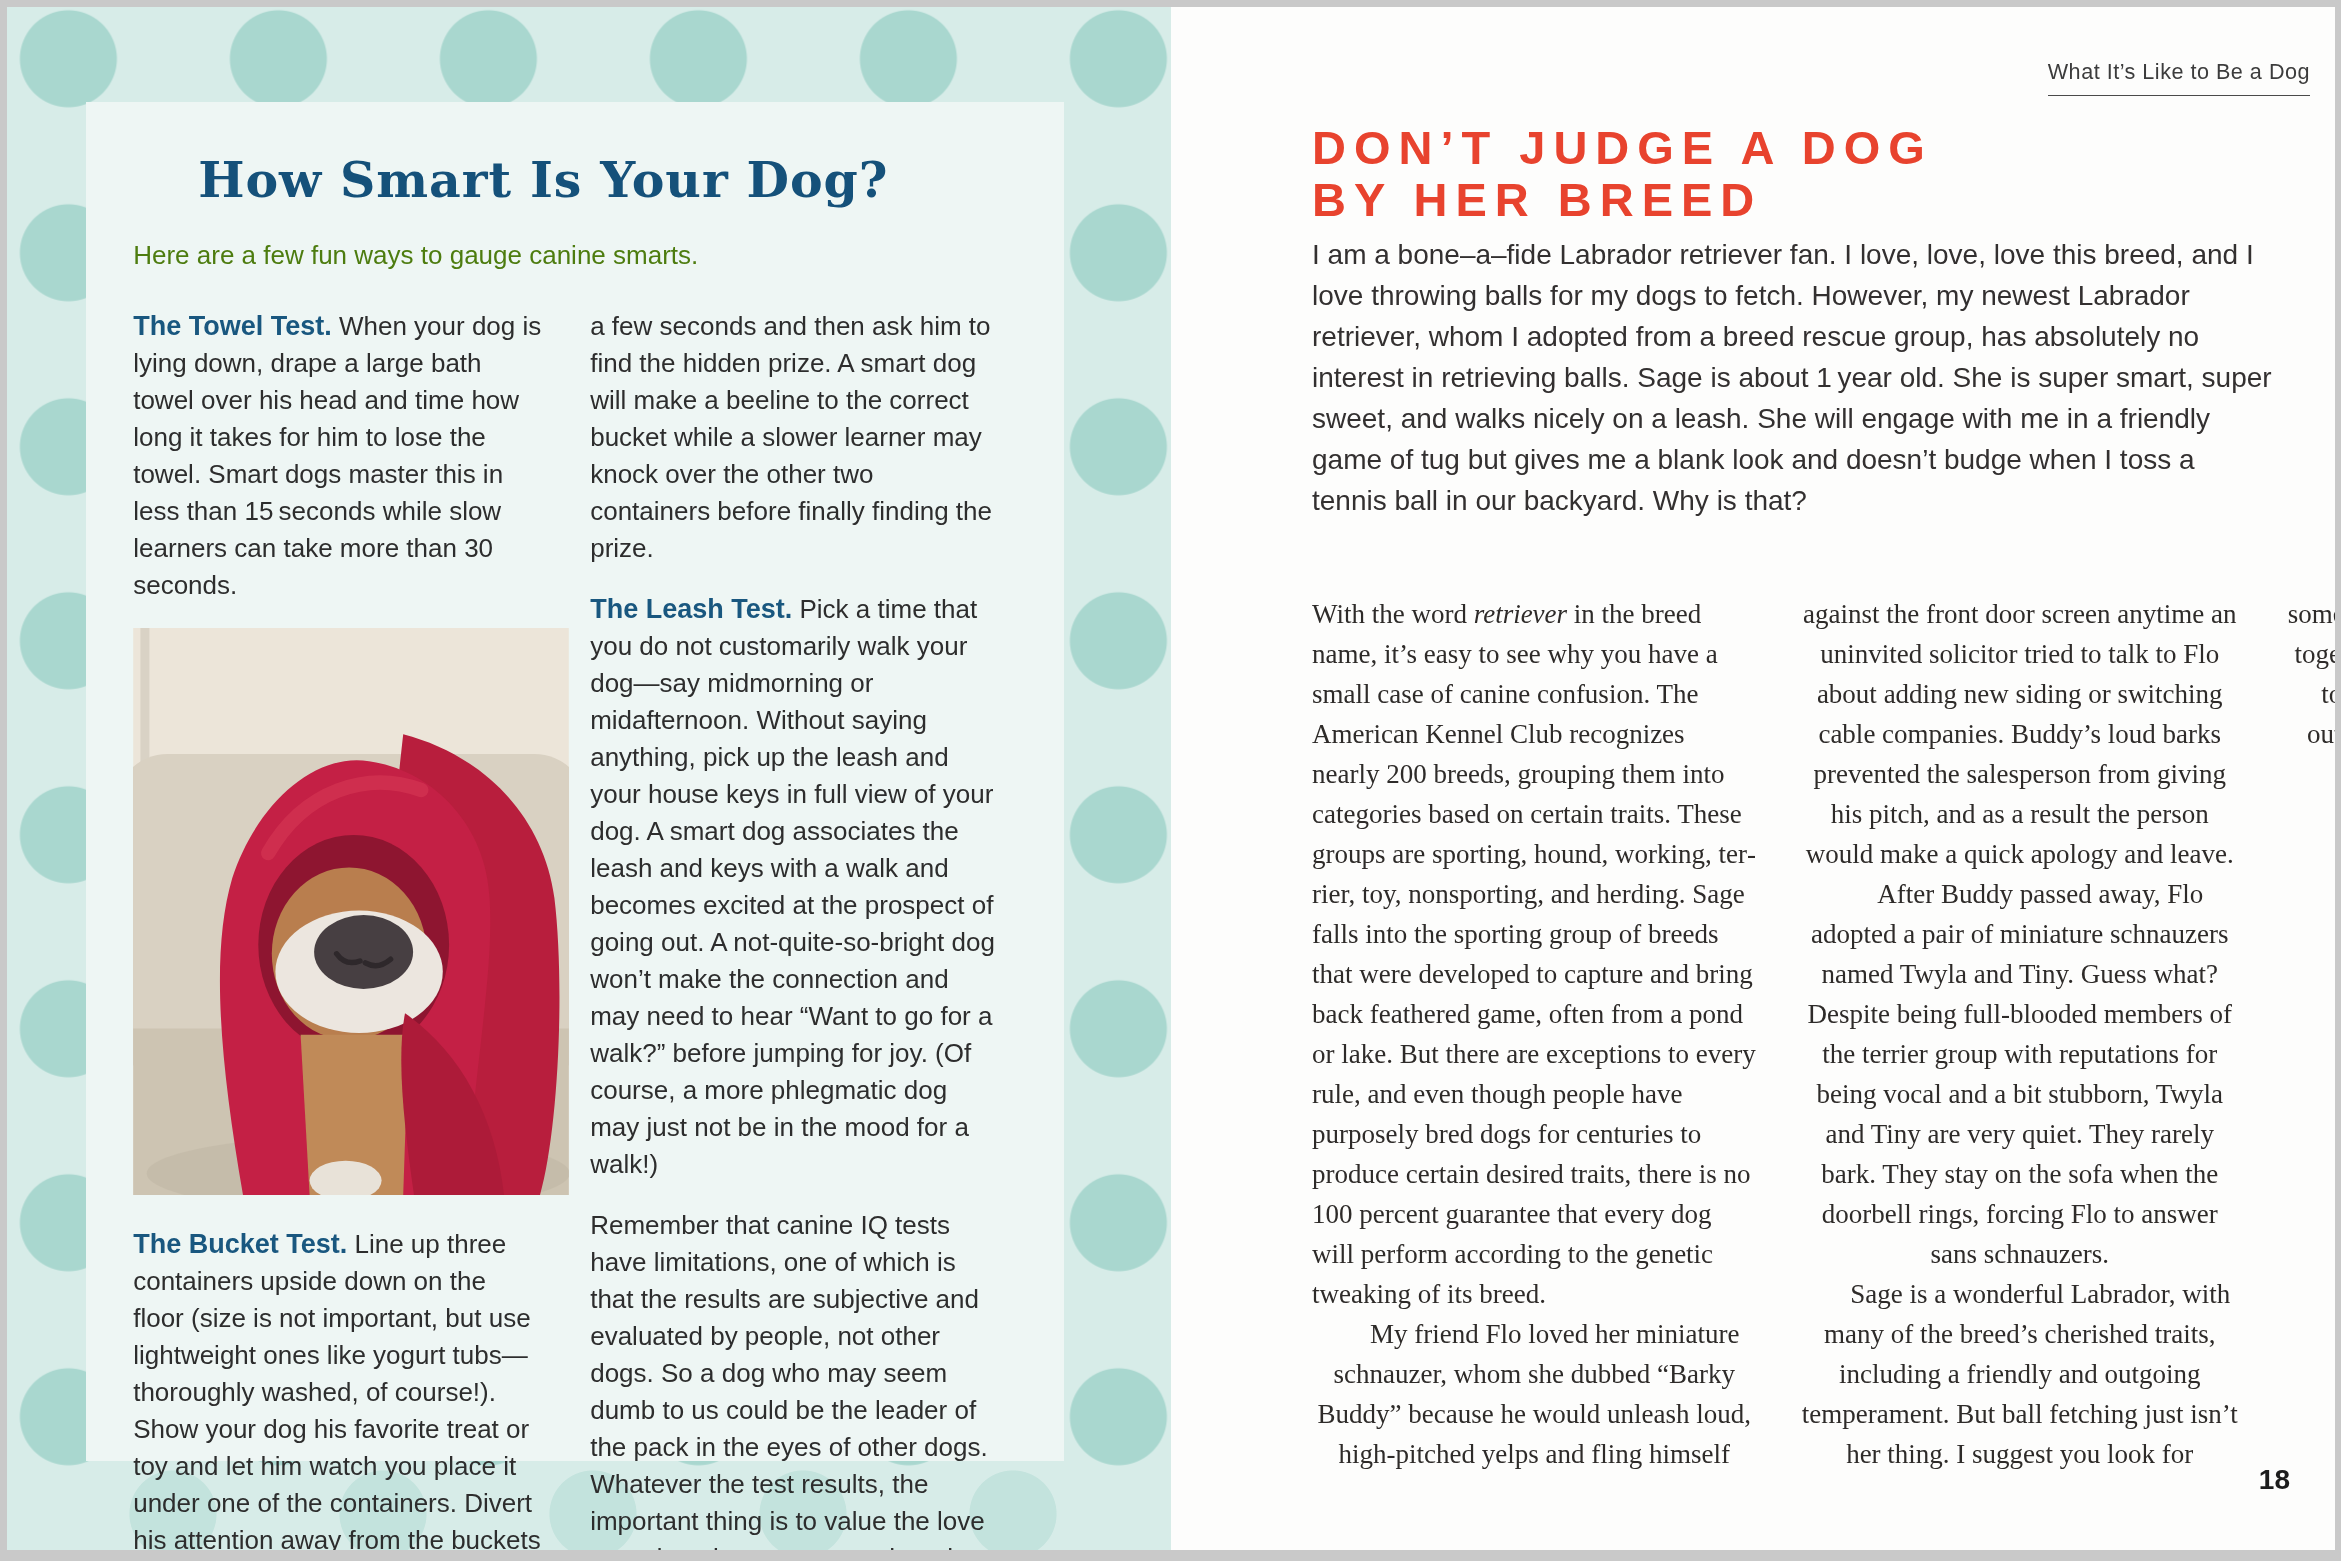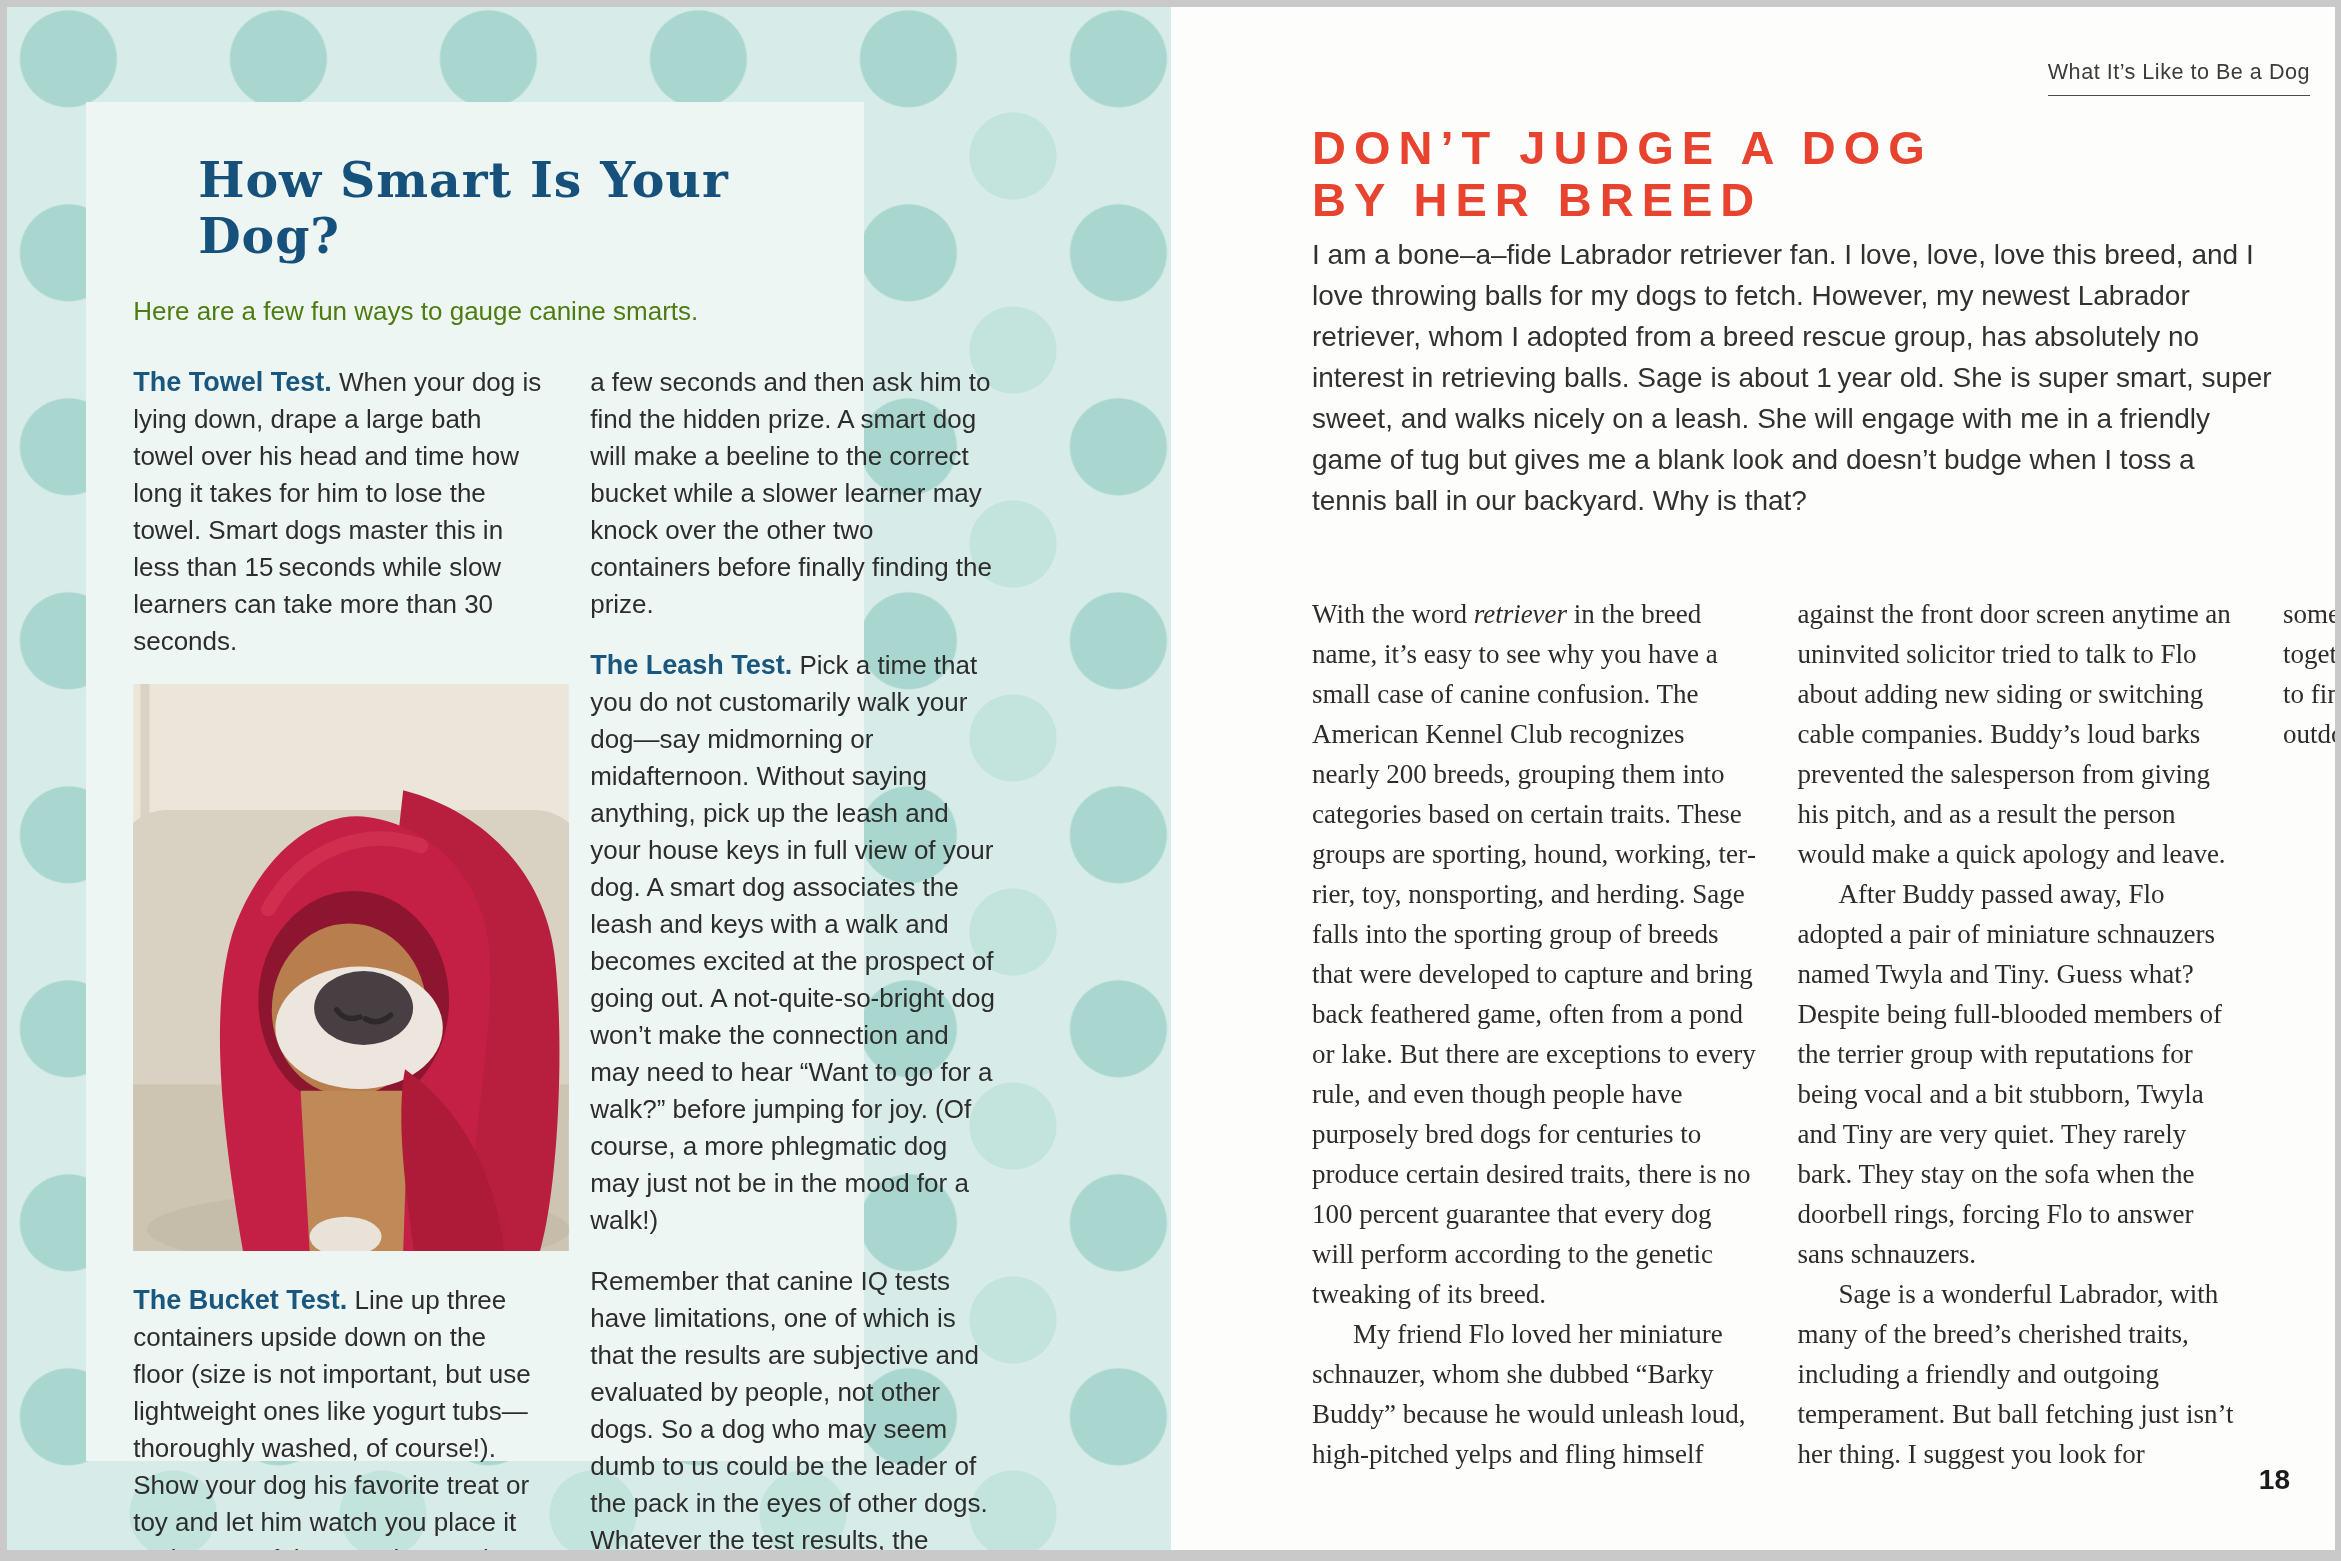--- a/index.html
+++ b/index.html
@@ -14,21 +14,21 @@
     position:absolute;left:7.2px;top:7.2px;width:1164px;height:1543px;
     background-color:#d7ece8;
     background-image:
       radial-gradient(circle 49px at 56px 50px, #a9d7cf 98%, transparent 100%),
       radial-gradient(circle 44px at 56px 50px, #c3e3dd 98%, transparent 100%);
     background-size:210px 194px,210px 194px;
     background-position:5.4px 1.8px,110px 99px;
     overflow:hidden;
   }
   .white-card{
-    position:absolute;left:79px;top:95px;width:778px;height:1359px;
+    position:absolute;left:79px;top:95px;width:978px;height:1359px;
     background:#eef6f4;
   }
   .lp-title{
     margin:50px 0 0 112px;
     font-family:"DejaVu Serif","Liberation Serif",serif;
     font-weight:bold;font-size:49px;line-height:56px;color:#15517a;
     letter-spacing:0.9px;
   }
   .lp-intro{
     margin:31px 0 0 47px;font-size:26px;line-height:32px;color:#4d7c0f;
@@ -60,21 +60,21 @@
     position:absolute;left:141px;top:227px;width:960px;
     font-size:28px;line-height:41px;font-weight:normal;color:#333030;
   }
   .answer{
     position:absolute;left:141px;top:587px;width:930px;height:890px;
     column-count:2;column-gap:41px;column-fill:auto;
     font-family:"Liberation Serif","DejaVu Serif",serif;
     font-size:27px;line-height:40px;color:#2e2b29;
   }
   .answer p{margin:0;}
-  .answer p.indent{text-indent:41px;}
+  .answer p.indent{text-indent:41px;text-align:center;}
   .page-number{
     position:absolute;right:45px;top:1457px;
     font-size:28px;font-weight:bold;color:#1c1c1c;
   }
   .ital{font-style:italic;}
 </style>
 </head>
 <body>
 
 <div class="left-page">

